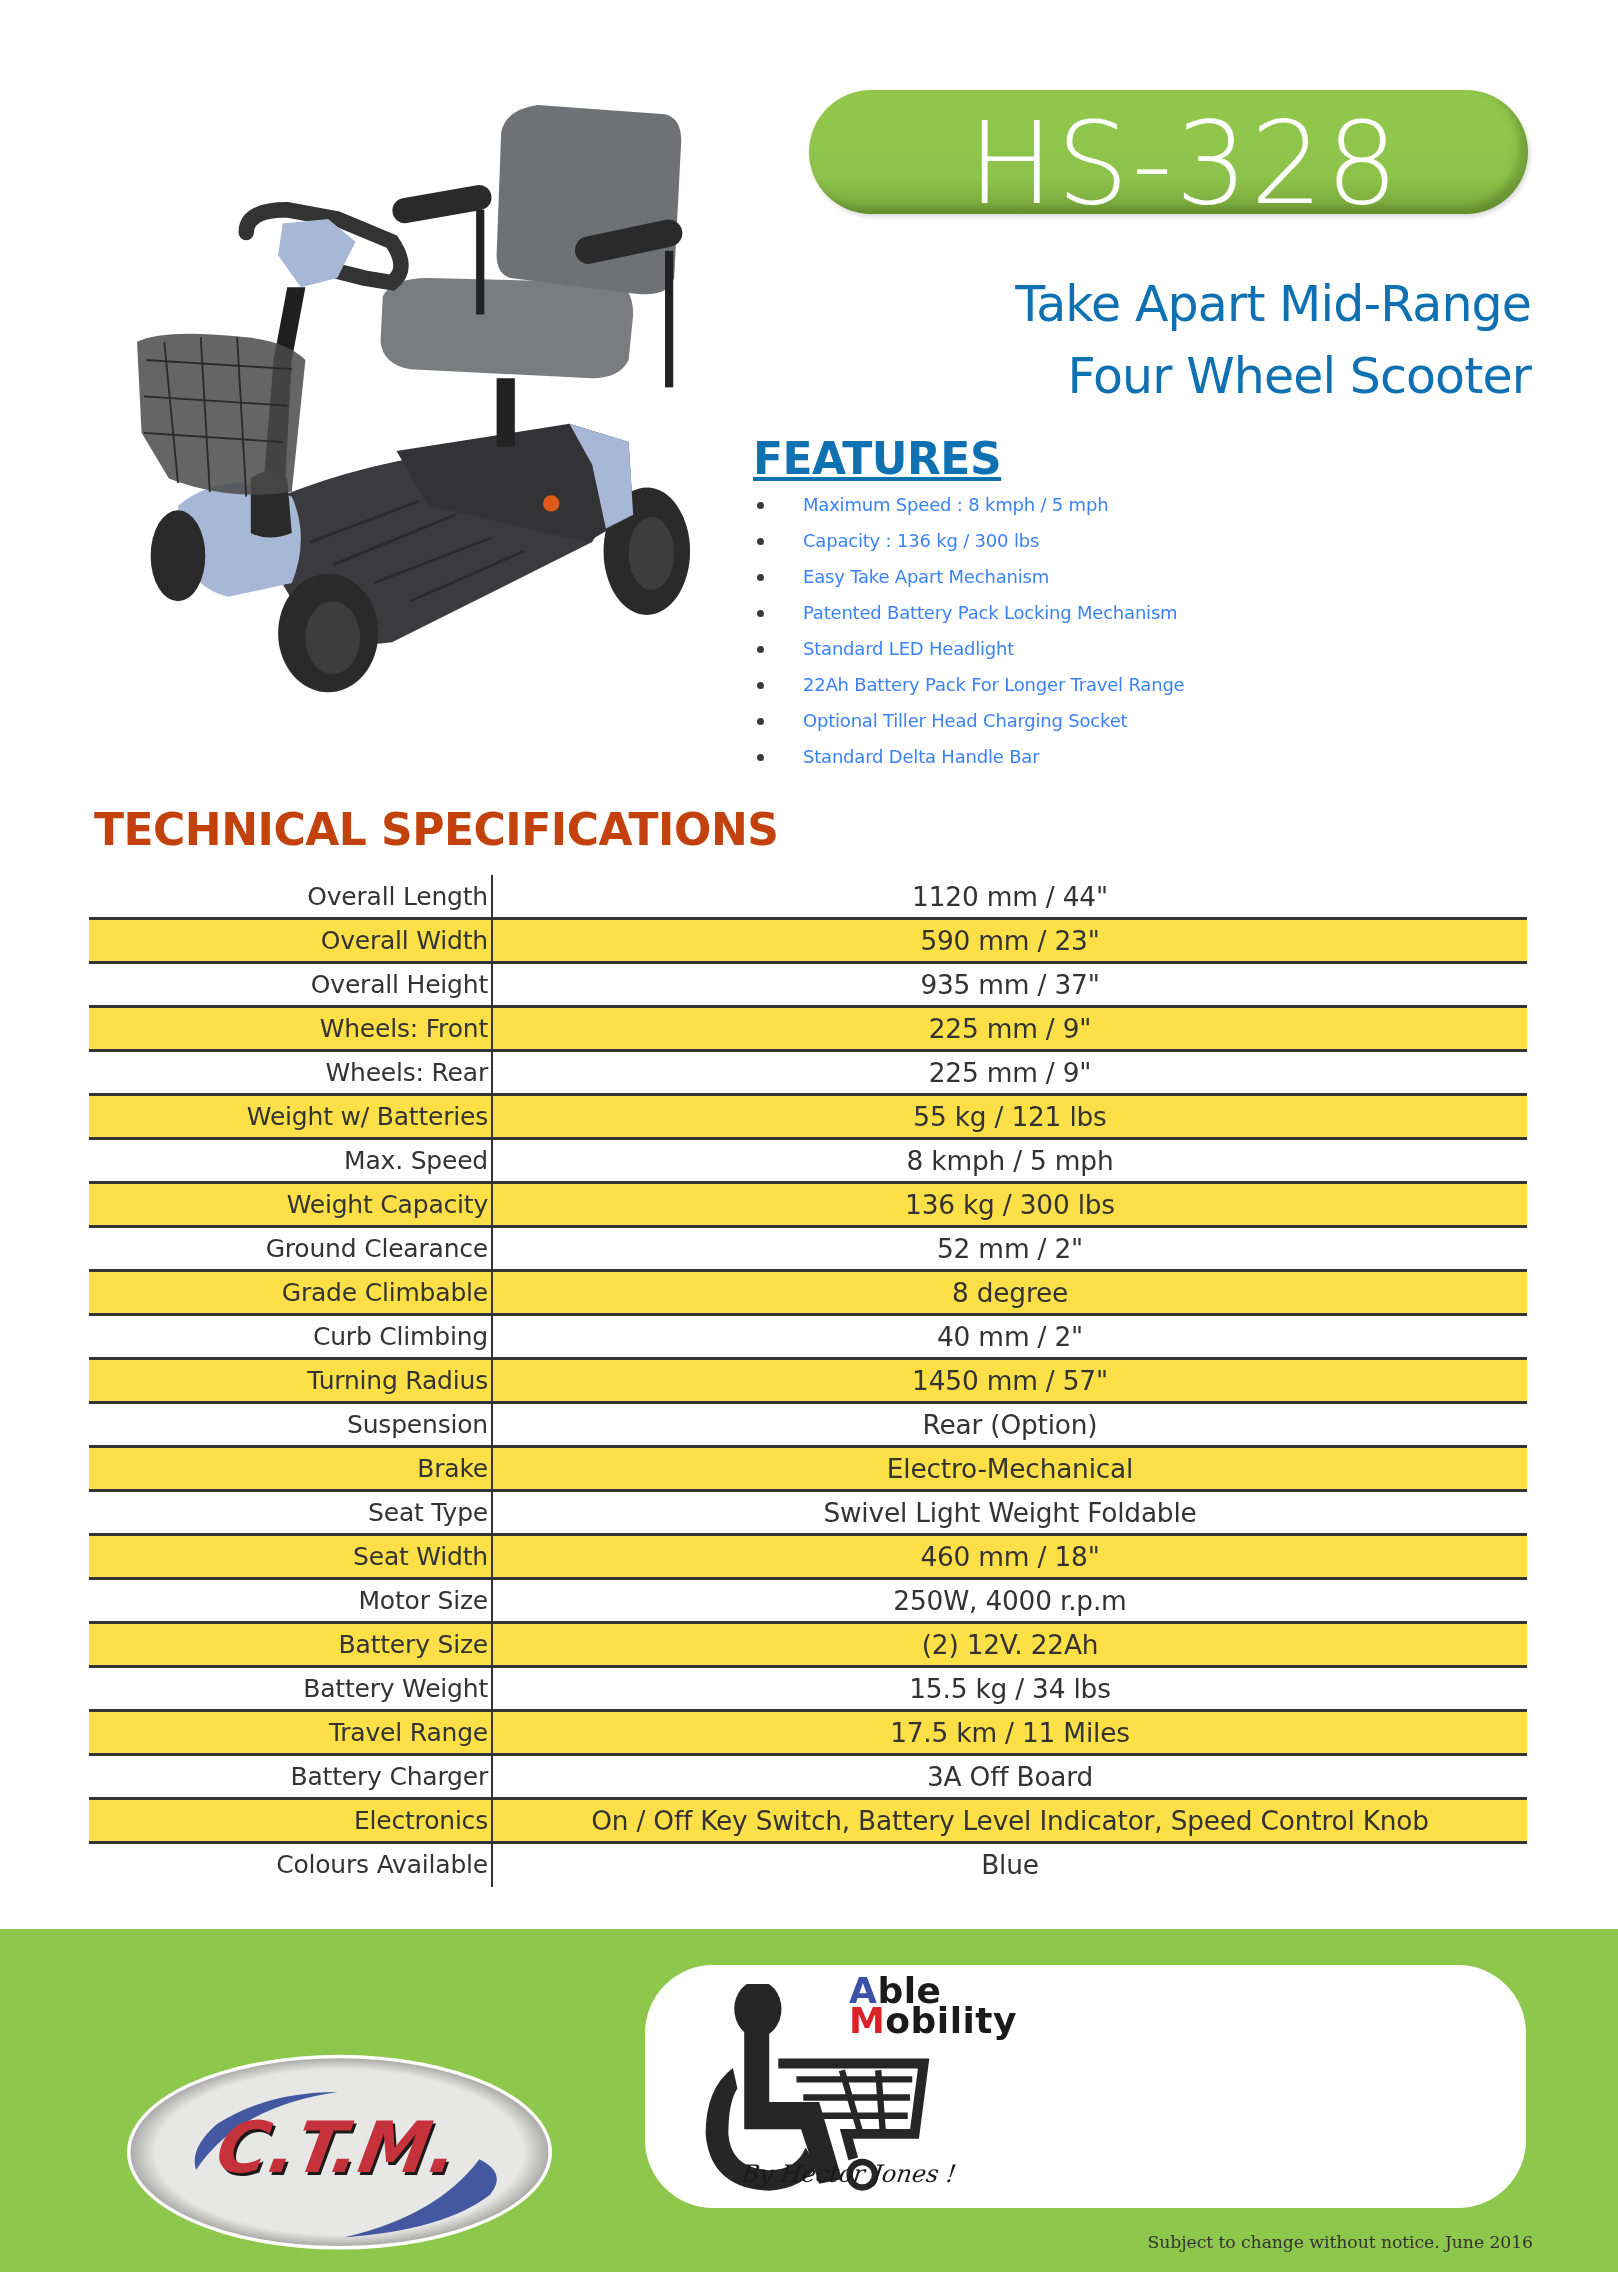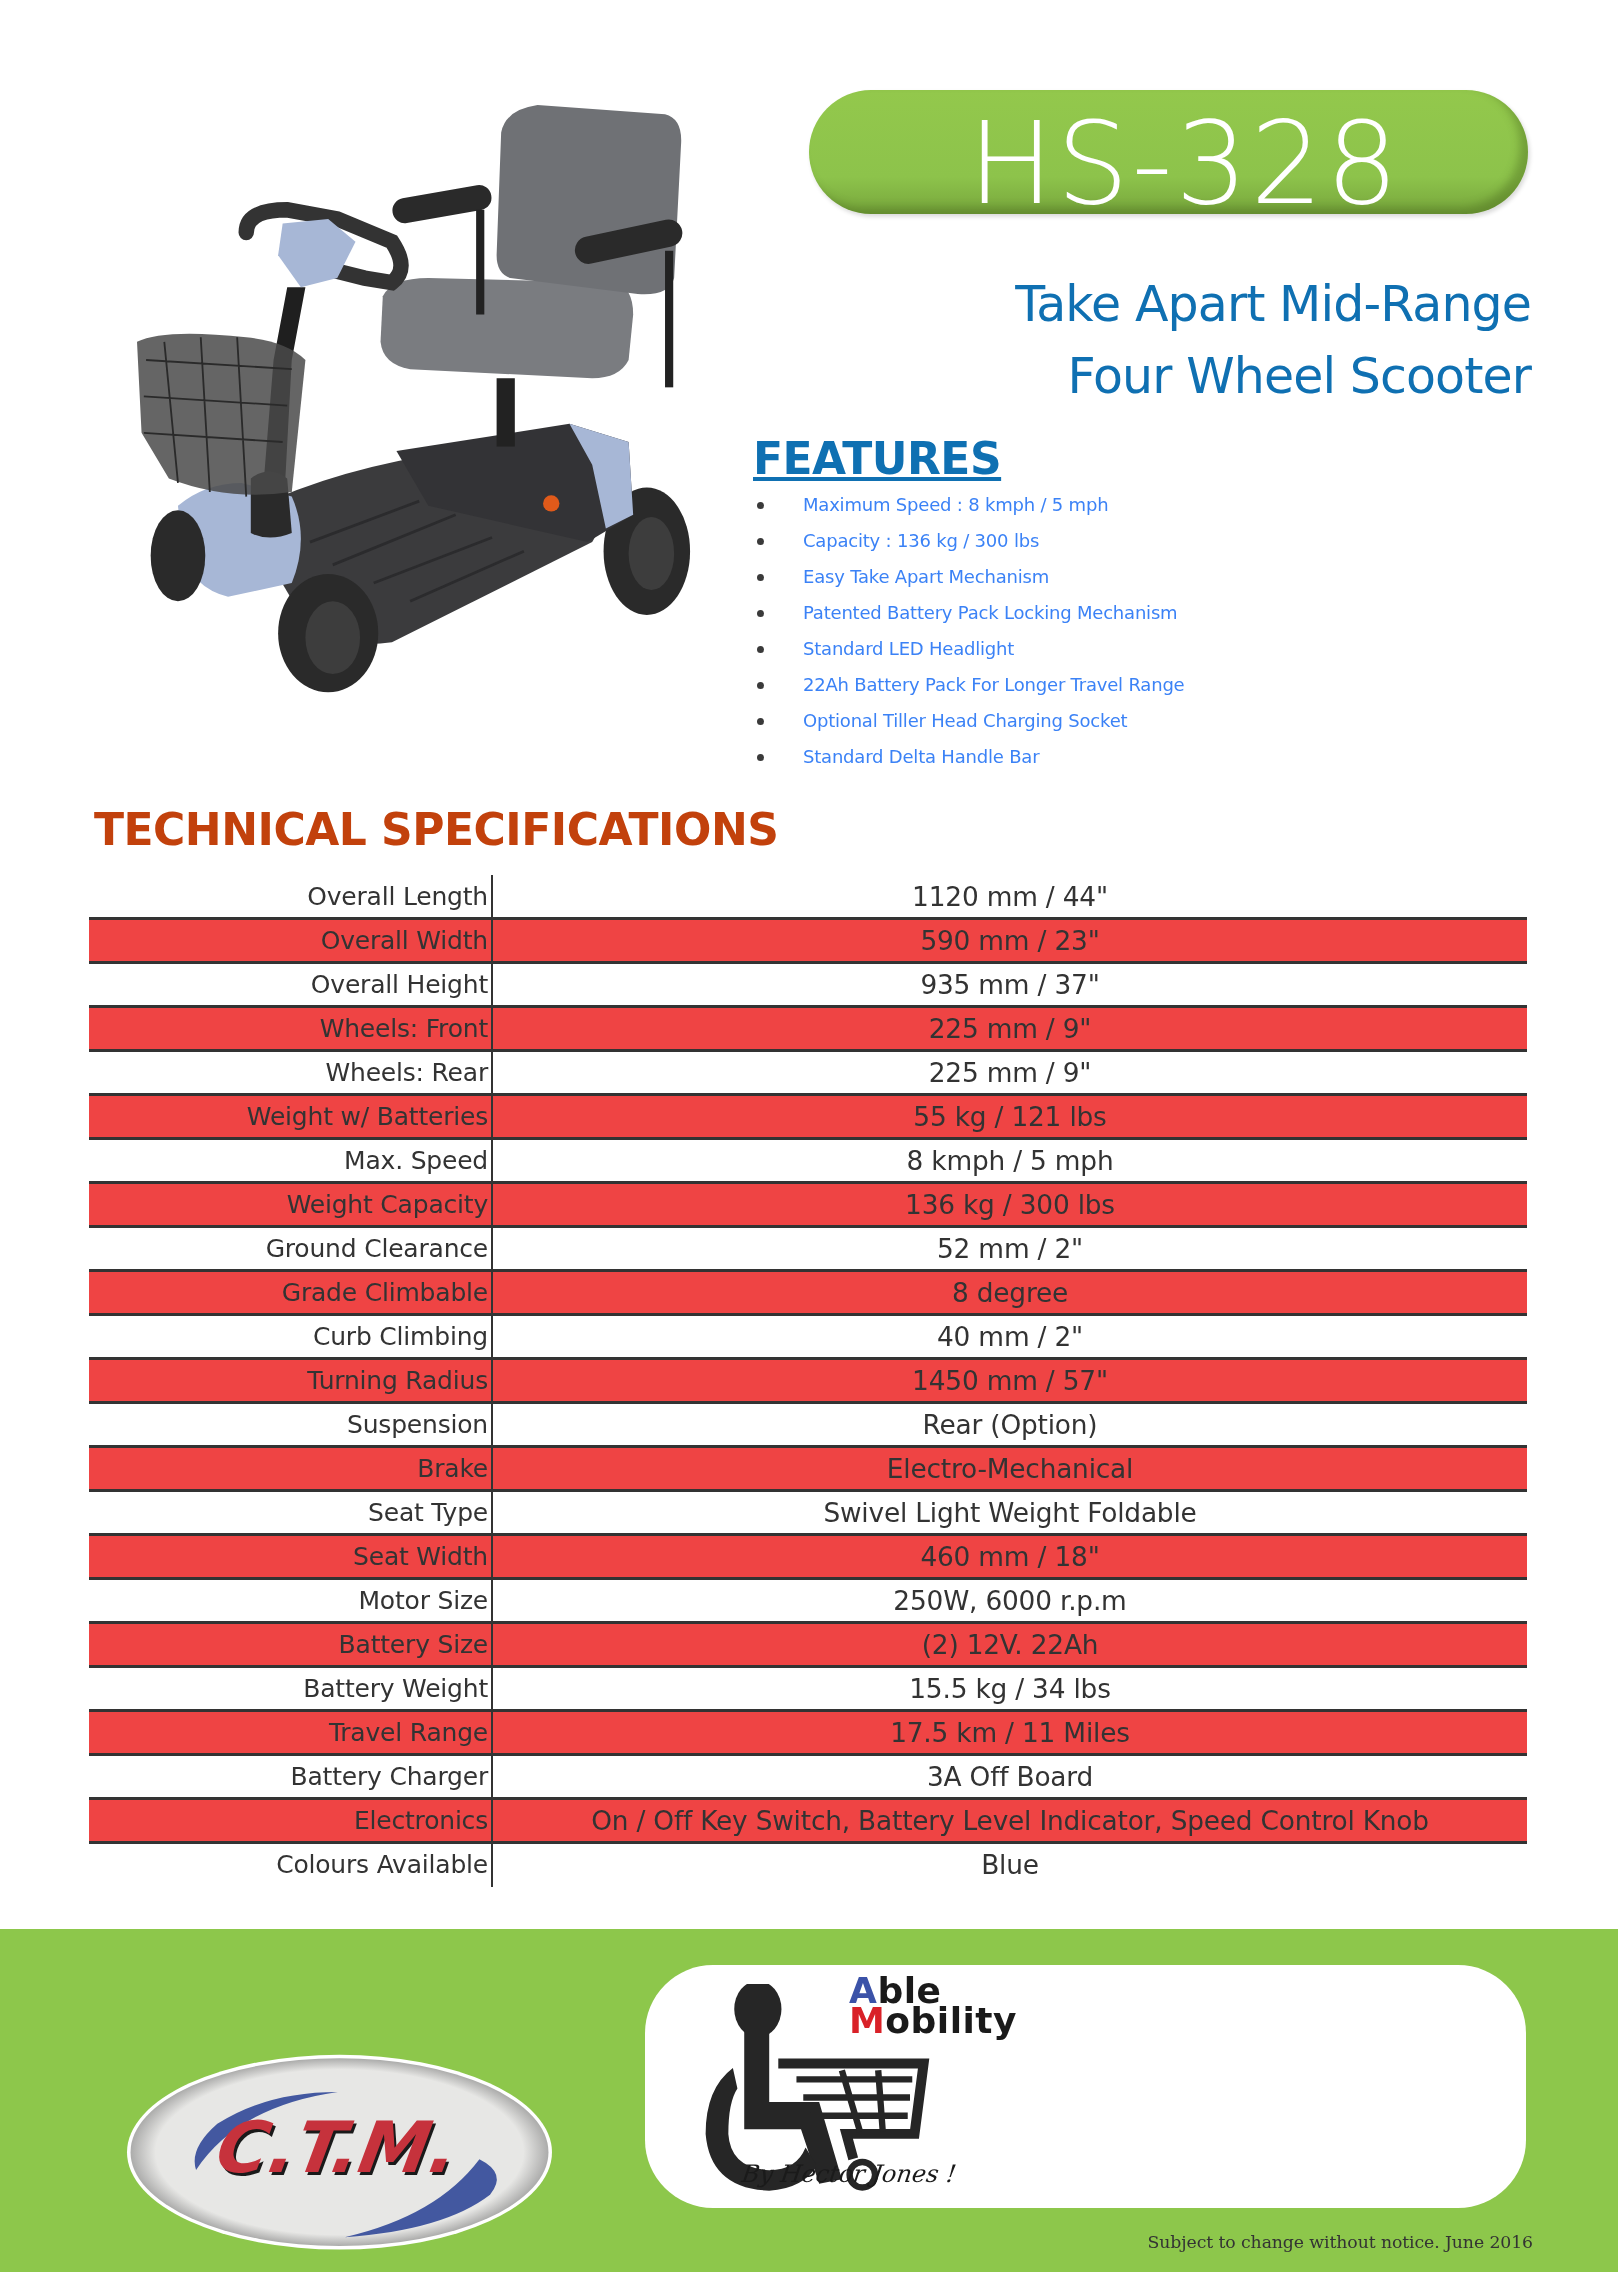--- a/index.html
+++ b/index.html
@@ -44,21 +44,21 @@
       position: absolute; left: 3.6px; top: 14.6px; width: 7.3px; height: 7.3px; border-radius: 50%; background: #3a3a3a;
     }
 
     
     .specs-title {
       position: absolute; left: 94px; top: 808px;
       color: #c2410c; font-size: 44px; line-height: 1; letter-spacing: -0.5px;
     }
     .spec-table { position: absolute; left: 89px; top: 875px; width: 1438px; }
     .spec-row { position: relative; height: 44px; display: flex; }
-    .spec-row.shaded { background: #ef4444; align-items: center; }
+    .spec-row.shaded { background: #fde047; align-items: center; }
     .spec-row.ruled::after {
       content: ""; position: absolute; left: 0; right: 0; bottom: -1.4px; height: 3.2px; background: #333333; z-index: 2;
     }
     .spec-label {
       width: 404px; padding-right: 3px; text-align: right;
       font-size: 25px; line-height: 44px; color: #333333; letter-spacing: -0.2px;
       border-right: 2.7px solid #333333; white-space: nowrap;
     }
     .spec-value {
       flex: 1; text-align: center; font-size: 26.4px; line-height: 44px; color: #333333; letter-spacing: -0.2px; white-space: nowrap;
@@ -210,21 +210,21 @@
   <div class="spec-row ruled">
       <div class="spec-label">Seat Type</div>
       <div class="spec-value">Swivel Light Weight Foldable</div>
     </div>
   <div class="spec-row shaded ruled">
       <div class="spec-label">Seat Width</div>
       <div class="spec-value">460 mm / 18"</div>
     </div>
   <div class="spec-row ruled">
       <div class="spec-label">Motor Size</div>
-      <div class="spec-value">250W, 6000 r.p.m</div>
+      <div class="spec-value">250W, 4000 r.p.m</div>
     </div>
   <div class="spec-row shaded ruled">
       <div class="spec-label">Battery Size</div>
       <div class="spec-value">(2) 12V. 22Ah</div>
     </div>
   <div class="spec-row ruled">
       <div class="spec-label">Battery Weight</div>
       <div class="spec-value">15.5 kg / 34 lbs</div>
     </div>
   <div class="spec-row shaded ruled">

